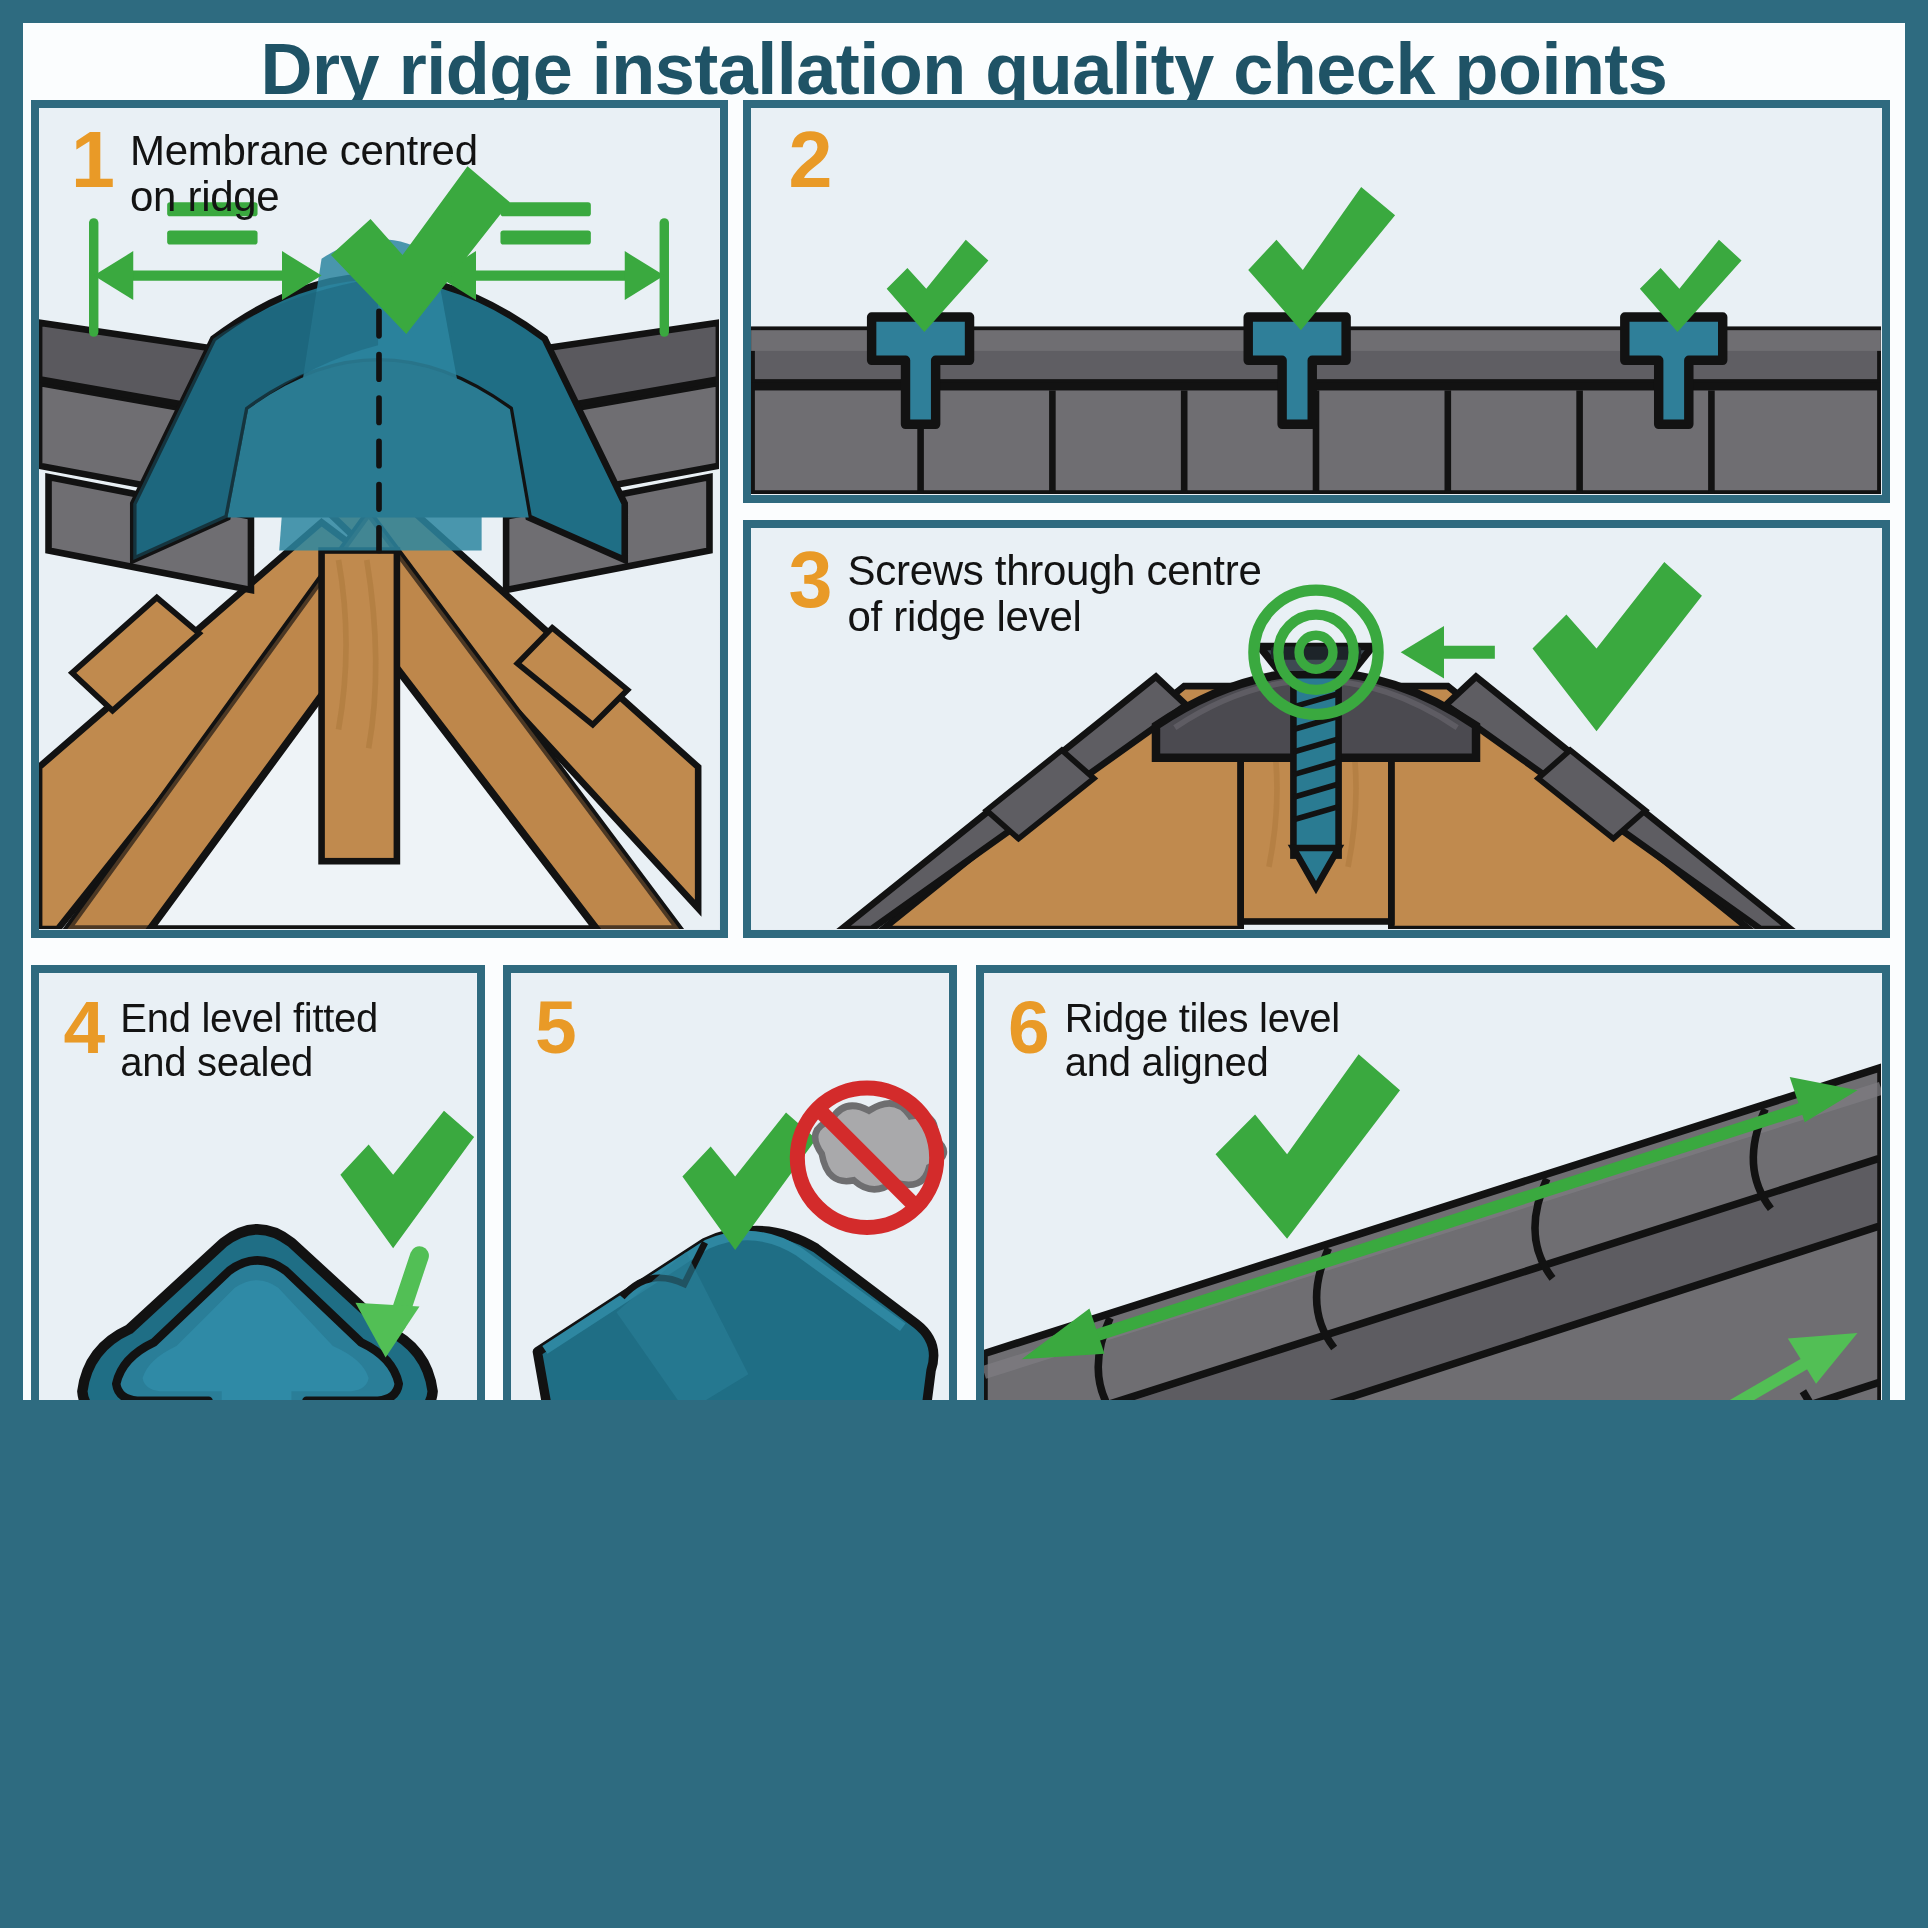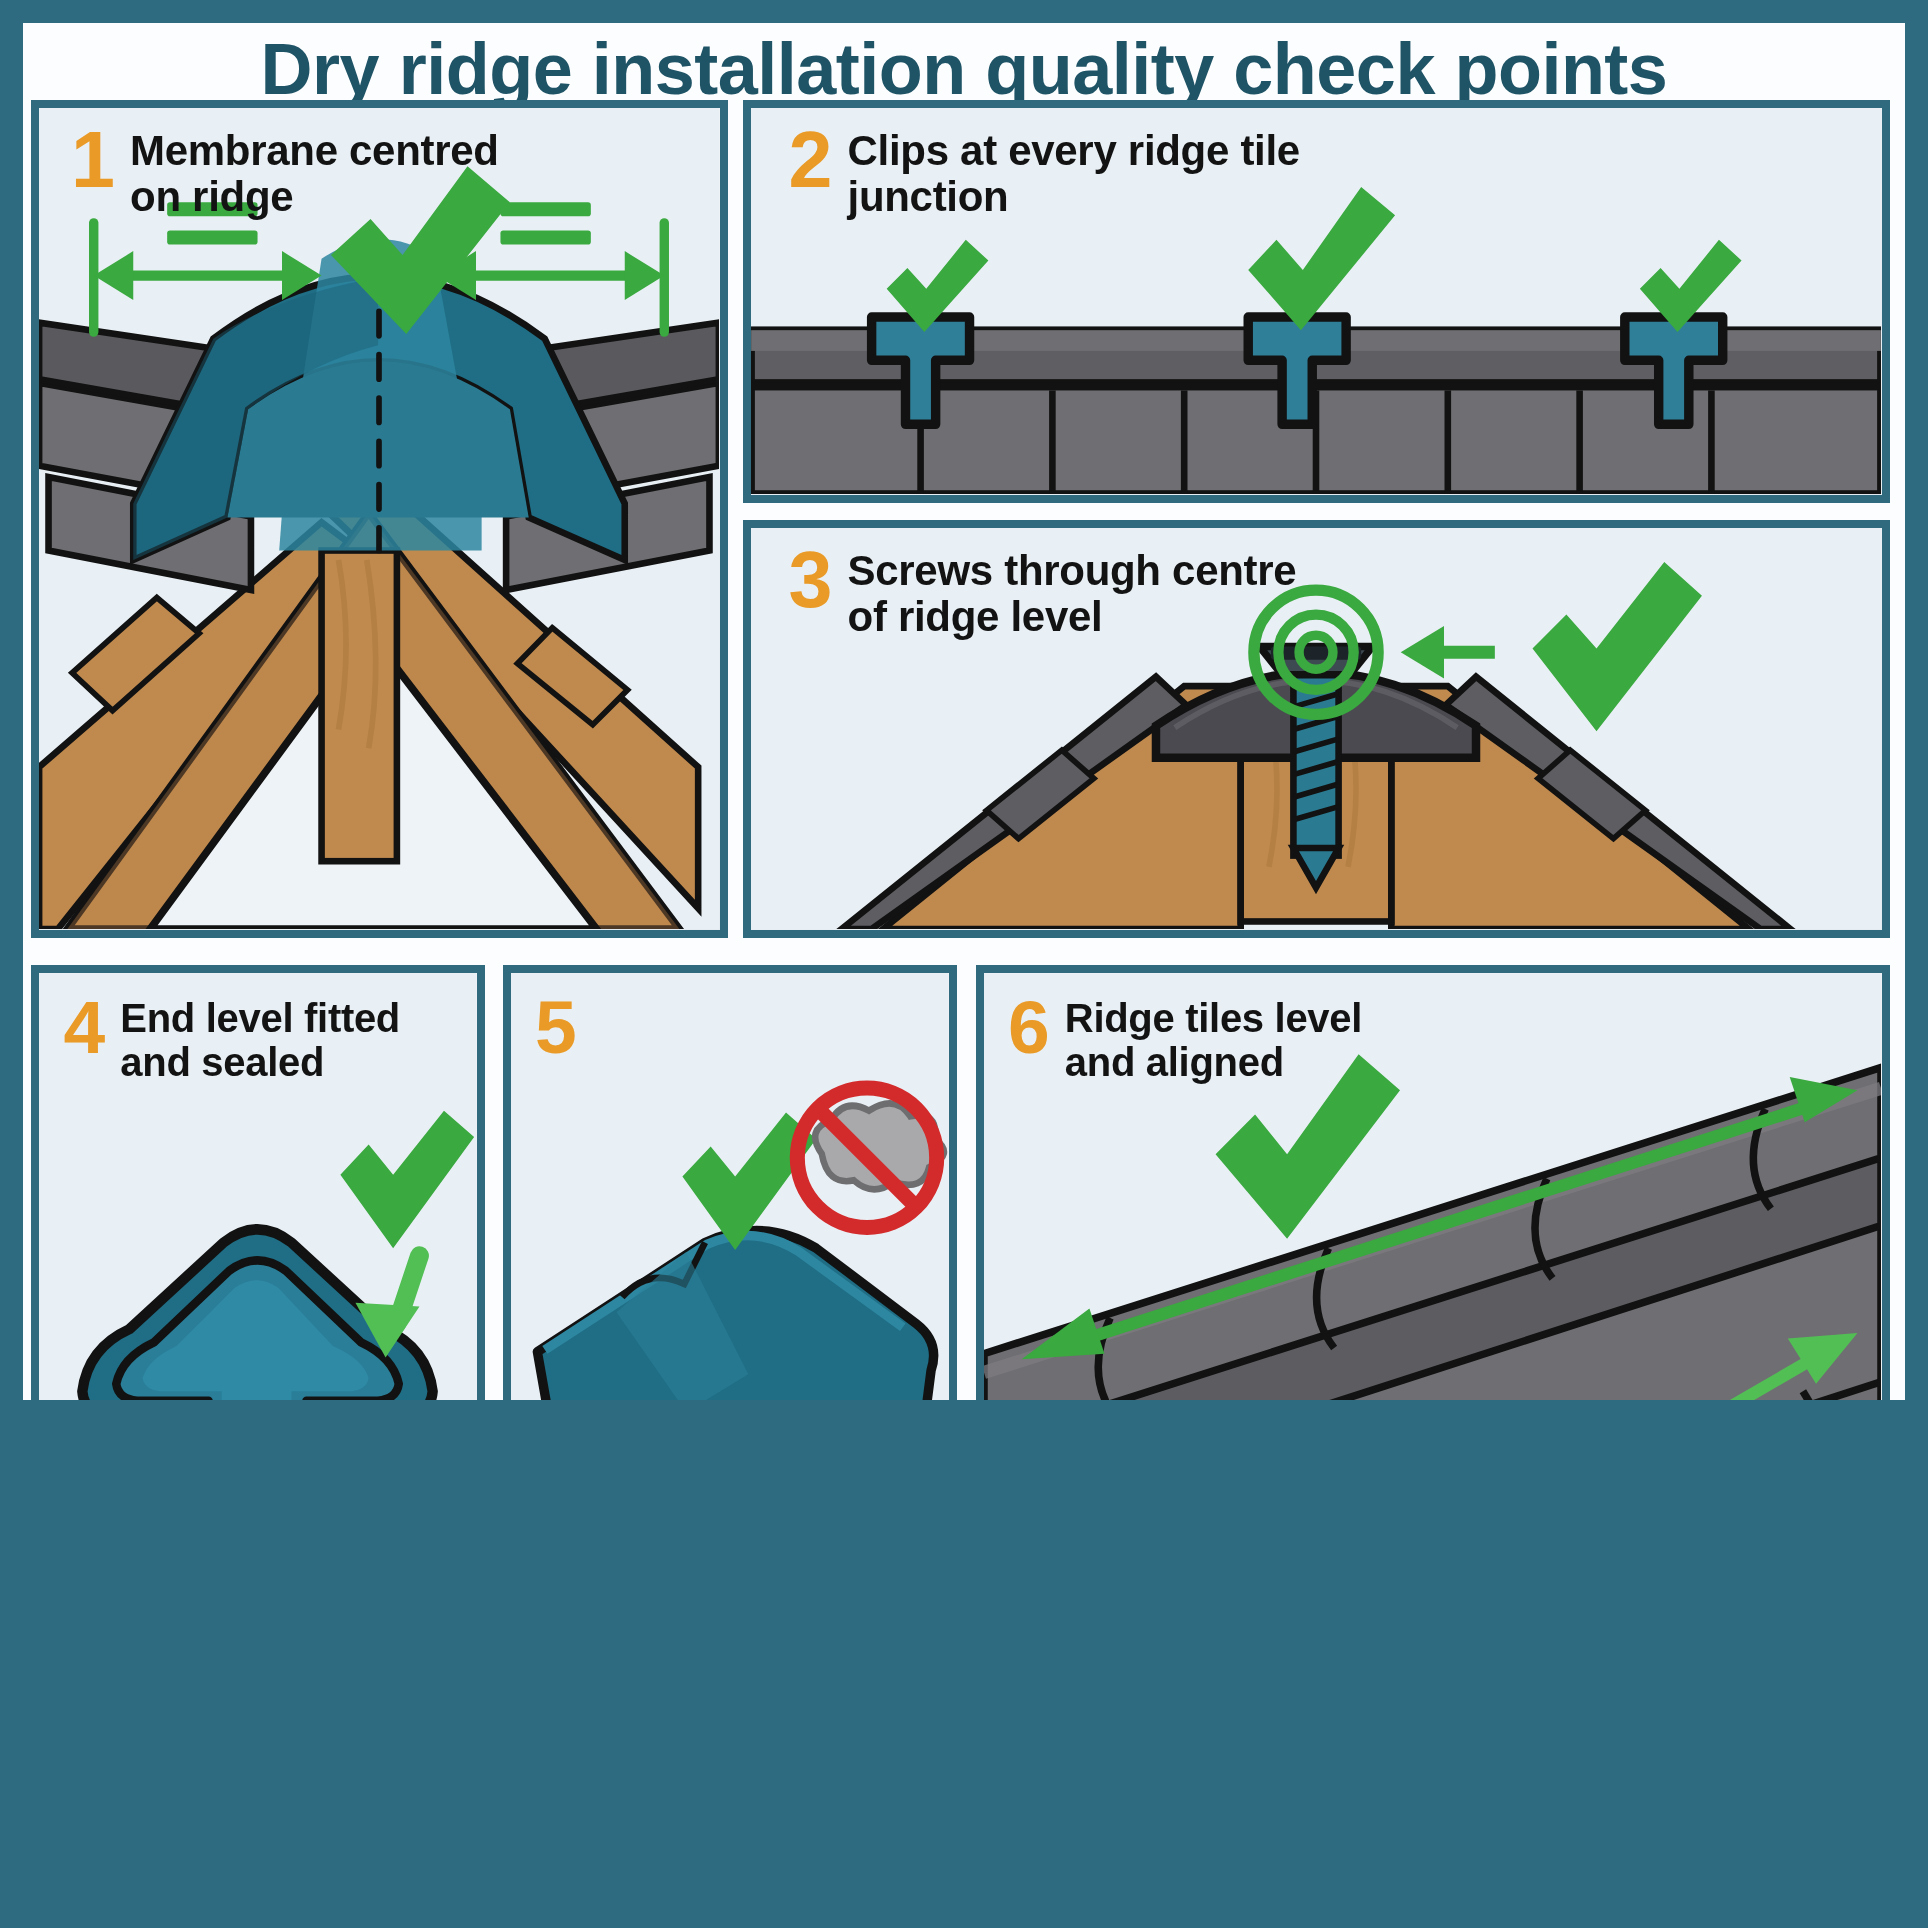--- a/index.html
+++ b/index.html
@@ -75,21 +75,21 @@
   }
   .step-num {
     font-size: 79px;
     font-weight: bold;
     color: #e99a27;
     line-height: 0.88;
     flex: none;
   }
   .step-label {
     font-size: 42px;
-    font-weight: bold;
+    font-weight: normal;
     color: #131313;
     line-height: 1.08;
     letter-spacing: -0.3px;
     padding-top: 3.8px;
     white-space: pre-line;
   }
   #panel-2 .panel-head, #panel-3 .panel-head { left: 38px; }
   #panel-4 .panel-head, #panel-5 .panel-head, #panel-6 .panel-head { left: 24.5px; top: 21px; }
   #panel-4 .step-num, #panel-5 .step-num, #panel-6 .step-num { font-size: 75px; }
   #panel-4 .step-label, #panel-5 .step-label, #panel-6 .step-label { font-size: 40px; }
@@ -211,22 +211,20 @@
        <path d="M928 222 L1032 222 L1032 268 L996 268 L996 336 L964 336 L964 268 L928 268 Z" fill="#2f7f99" stroke="#121212" stroke-width="10" stroke-linejoin="round"></path>
       </g>
 
       <polygon points="144,192 166,170 186,192 228,140 252,162 184,238" fill="#3aa93f"></polygon>
       <polygon points="528,172 558,140 586,172 648,84 684,114 584,236" fill="#3aa93f"></polygon>
       <polygon points="944,192 966,170 986,192 1028,140 1052,162 984,238" fill="#3aa93f"></polygon>
      </svg>
     </div>
     <div class="panel-head">
       <span class="step-num">2</span>
-      <span class="step-label">Clips at every ridge tile
-junction</span>
     </div>
    </div>
   </div>
 
   <div class="panel" id="panel-3">
    <div class="panel-inner">
     <div class="art">
      <svg width="1130" height="401" viewBox="0 0 1200 426">
       <rect x="0" y="0" width="1200" height="426" fill="#e9f0f5"></rect>
 

